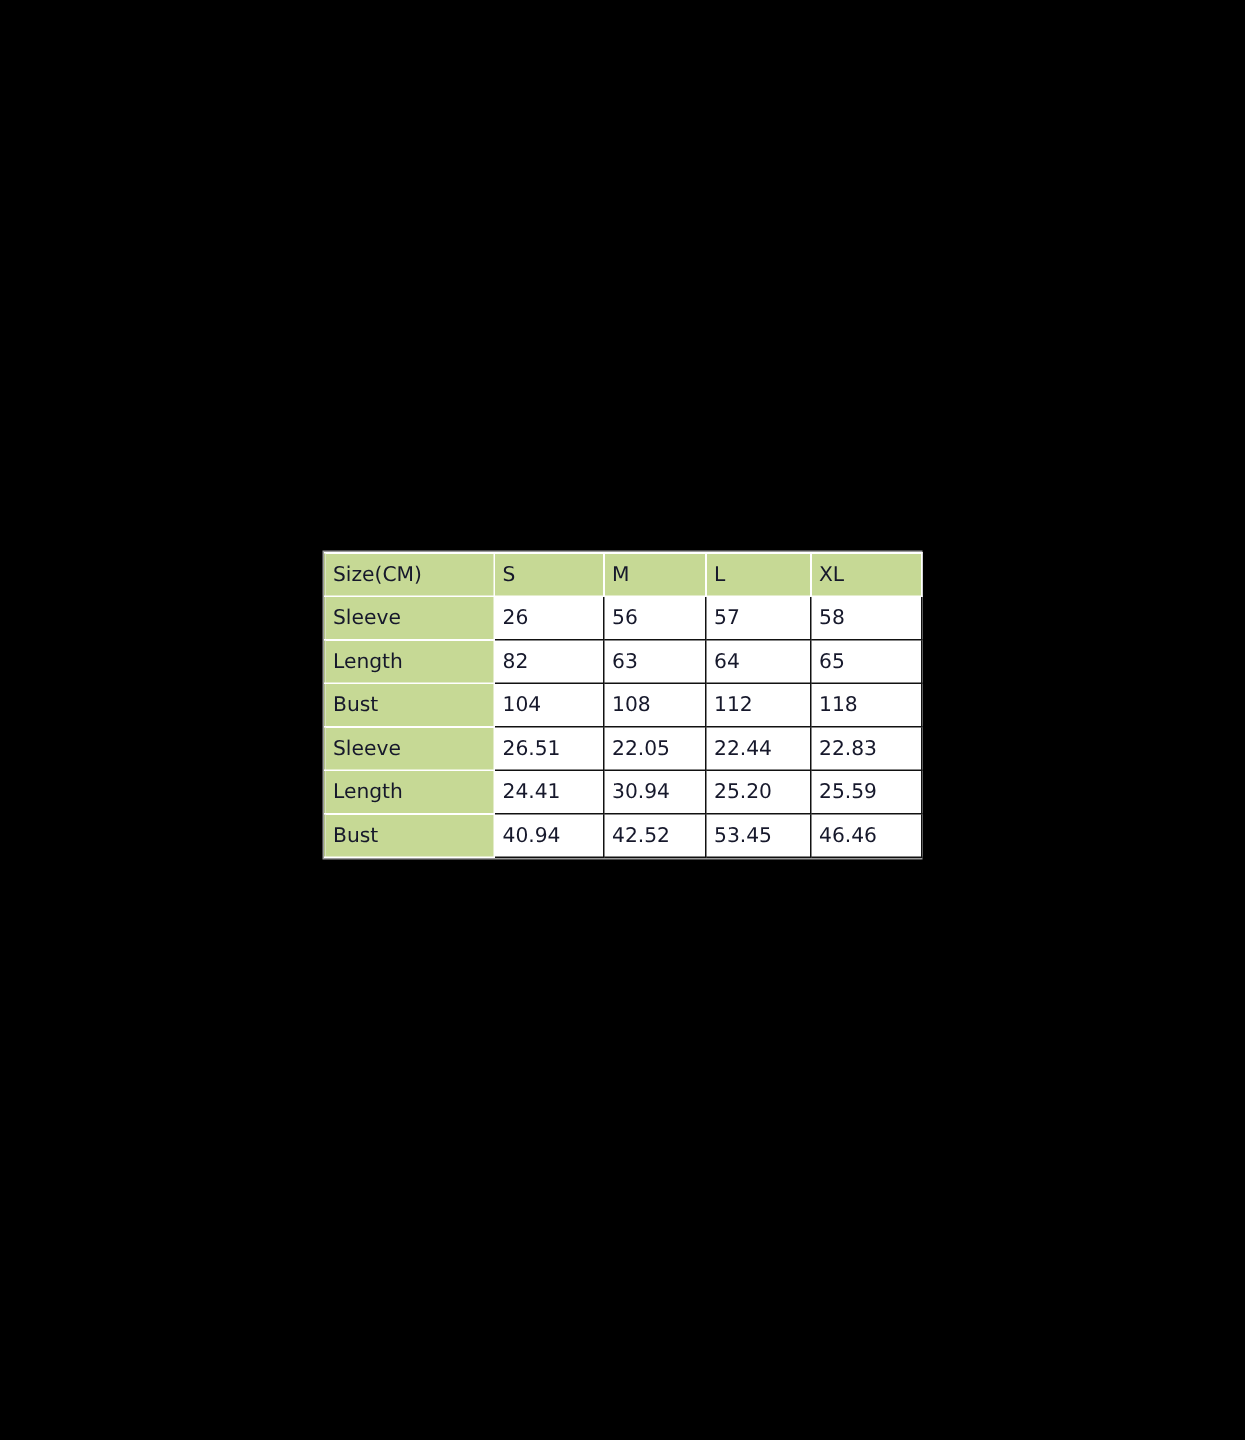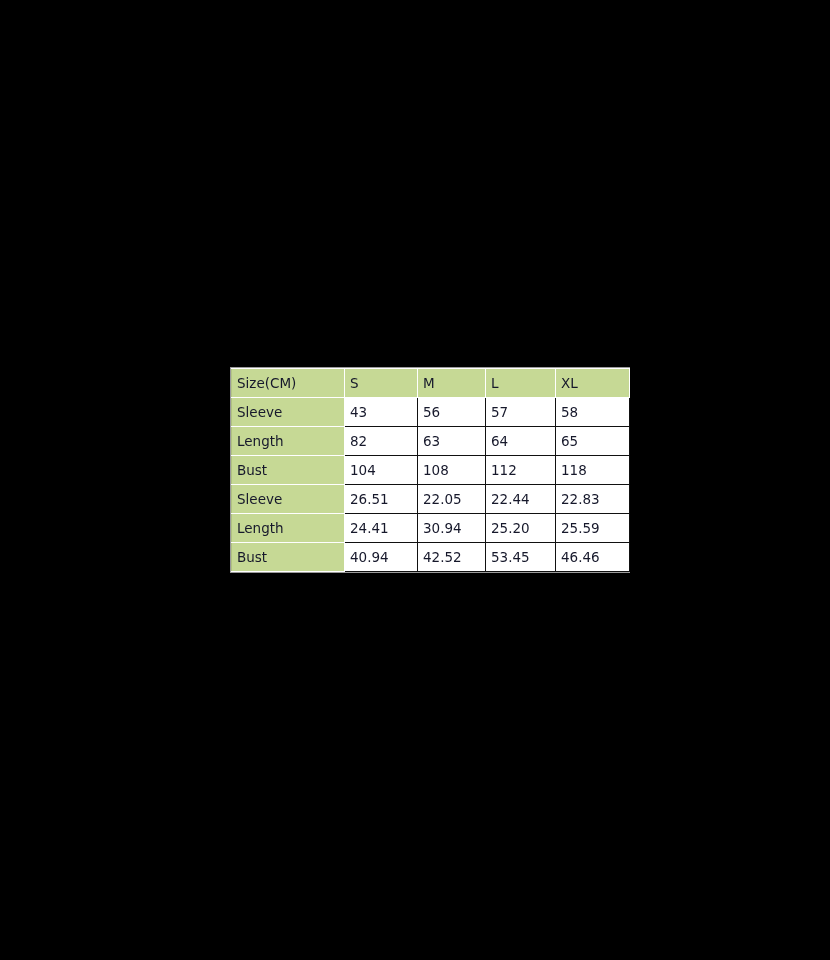--- a/index.html
+++ b/index.html
@@ -11,21 +11,21 @@
     width: 830px;
     height: 960px;
     position: relative;
     overflow: hidden;
     font-family: "DejaVu Sans", "Liberation Sans", sans-serif;
   }
 
   
   #size-chart-wrap {
     position: absolute;
-    left: 230px;
+    left: 215px;
     top: 367px;
     width: 400px;
     box-sizing: border-box;
     border: 1px solid #9b9b9b;
     background: #ffffff;
   }
 
   table.size-chart {
     border-collapse: collapse;
     table-layout: fixed;
@@ -90,21 +90,21 @@
       <tr class="hdr">
         <td class="green first">Size(CM)</td>
         <td class="green">S</td>
         <td class="green">M</td>
         <td class="green">L</td>
         <td class="green">XL</td>
       </tr>
 
       <tr>
         <td class="green first">Sleeve</td>
-        <td class="val">43</td>
+        <td class="val">26</td>
         <td class="val">56</td>
         <td class="val">57</td>
         <td class="val">58</td>
       </tr>
 
       <tr>
         <td class="green first">Length</td>
         <td class="val">82</td>
         <td class="val">63</td>
         <td class="val">64</td>

